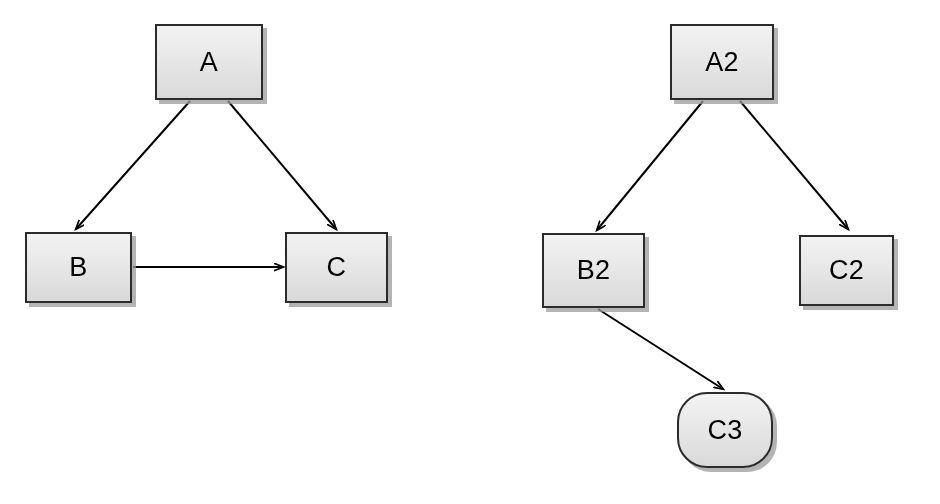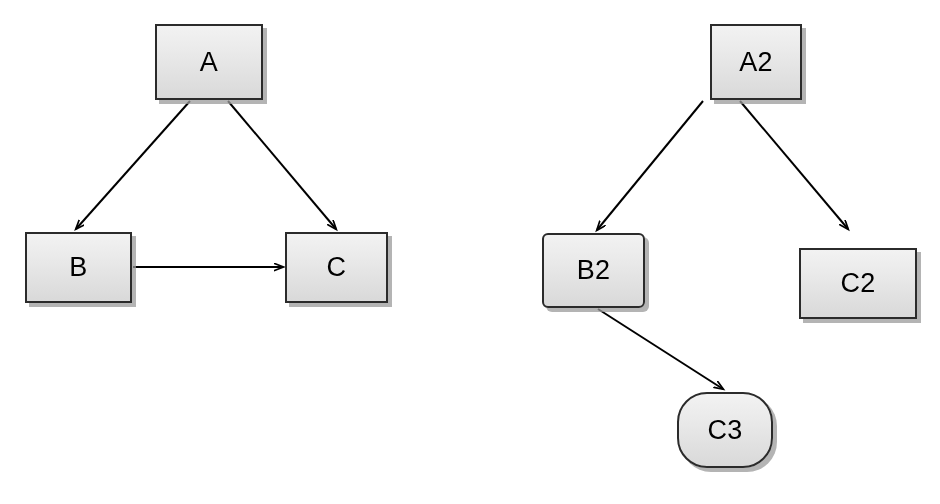--- a/index.html
+++ b/index.html
@@ -75,27 +75,27 @@
         <span class="node-label">A</span>
       </div>
       <div class="node" style="left: 25px; top: 232px; width: 107px; height: 71px;">
         <span class="node-label">B</span>
       </div>
       <div class="node" style="left: 285px; top: 232px; width: 103px; height: 71px;">
         <span class="node-label">C</span>
       </div>
     </div>
   <div id="nodes-right">
-      <div class="node" style="left: 670px; top: 24px; width: 92px; height: 76px; margin-left: 40px;">
+      <div class="node" style="left: 670px; top: 24px; width: 104px; height: 76px;">
         <span class="node-label">A2</span>
       </div>
-      <div class="node" style="left: 542px; top: 233px; width: 103px; height: 75px; border-radius: 6px;">
+      <div class="node" style="left: 542px; top: 233px; width: 103px; height: 75px;">
         <span class="node-label">B2</span>
       </div>
-      <div class="node" style="left: 799px; top: 248px; width: 118px; height: 71px;">
+      <div class="node" style="left: 799px; top: 235px; width: 95px; height: 71px;">
         <span class="node-label">C2</span>
       </div>
       <div class="node" style="left: 677px; top: 392px; width: 96px; height: 76px; border-radius: 30px;">
         <span class="node-label">C3</span>
       </div>
     </div>
 
 </div>
 
 </body></html>

